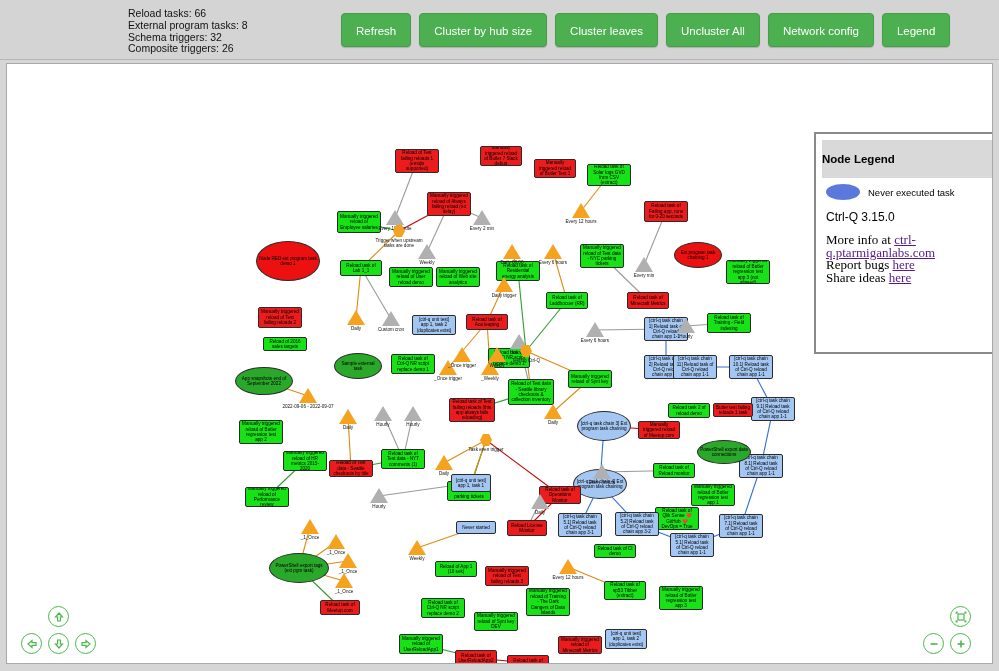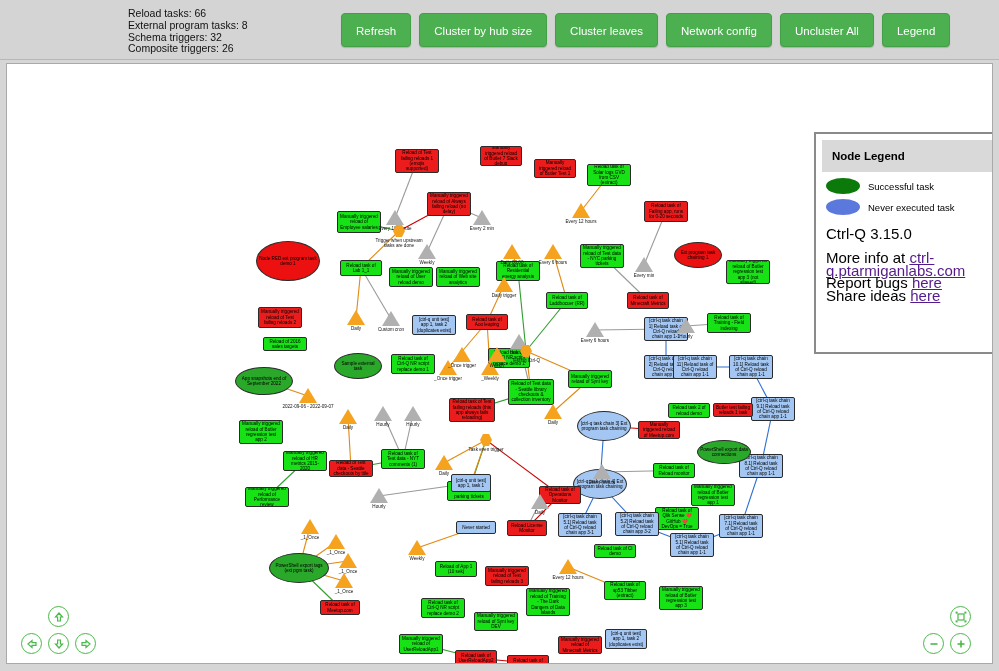--- a/index.html
+++ b/index.html
@@ -66,33 +66,33 @@
   .hex{position:absolute;width:12px;height:12px;background:#f5a21e;
        clip-path:polygon(25% 0,75% 0,100% 50%,75% 100%,25% 100%,0 50%);cursor:pointer;}
   .tlabel{position:absolute;font-size:4.6px;color:#111;text-align:center;white-space:pre-line;line-height:5.4px;}
   
   #legend{
     position:absolute;left:807px;top:68px;width:186px;height:222px;
     background:#fff;border:2px solid #8a8a8a;box-sizing:border-box;
     font-size:9px;color:#000;
   }
   #legend-head{
-    margin:6px;height:32px;background:#d9d9d9;
-    display:flex;align-items:center;padding-left:10px;
+    margin:6px;height:38px;background:#d9d9d9;
+    display:flex;align-items:center;
     font-size:11.5px;font-weight:bold;
   }
   .lrow{display:flex;align-items:center;margin:5px 0 5px 10px;}
   .lell{width:34px;height:16px;border-radius:50%;margin-right:8px;flex:none;}
   .lg{background:#0b7a0b;}
   .lr{background:#f20000;}
   .lb{background:#5b78dd;}
   .ld{background:#dcdcdc;}
   .lrow span{font-size:9.5px;}
-  #legend-version{margin:10px 0 8px 10px;font-size:15px;}
-  #legend-links{margin:10px 0 10px 10px;font-size:15px;line-height:12.5px;}
+  #legend-version{margin:10px 0 8px 10px;font-size:12px;}
+  #legend-links{margin:10px 0 10px 10px;font-size:13px;line-height:12.5px;font-family:Liberation Serif, serif;}
   #legend-links a{color:#551a8b;text-decoration:underline;}
   
   .ctlbtn{
     position:absolute;width:21px;height:21px;border-radius:50%;
     border:1.6px solid #4ab84a;box-sizing:border-box;background:#fff;
     cursor:pointer;display:flex;align-items:center;justify-content:center;
   }
   .ctlbtn svg{display:block;}
 </style>
 </head>
@@ -105,22 +105,22 @@
     <div>Reload tasks: 66</div>
     <div>External program tasks: 8</div>
     <div>Schema triggers: 32</div>
     <div>Composite triggers: 26</div>
   </div>
 
   <div id="toolbar">
     <button class="tbtn">Refresh</button>
     <button class="tbtn">Cluster by hub size</button>
     <button class="tbtn">Cluster leaves</button>
+    <button class="tbtn">Uncluster All</button>
     <button class="tbtn">Network config</button>
-    <button class="tbtn">Uncluster All</button>
     <button class="tbtn">Legend</button>
   </div>
 </div>
 
 <div id="canvas">
 
   <svg id="graph">
     <defs>
       <marker id="ag" markerWidth="5" markerHeight="5" refX="4.2" refY="2" orient="auto">
         <path d="M0,0 L4.4,2 L0,4 z" fill="#2f9e2f"></path>
@@ -347,24 +347,20 @@
       <div class="hex" style="left: 513px; top: 281px;"></div>
       <div class="tlabel" style="left: 491px; top: 294px; width: 56px;">Testing Ctrl-Q</div>
       <div class="hex" style="left: 473px; top: 370px;"></div>
       <div class="tlabel" style="left: 451px; top: 383px; width: 56px;">Task even trigger</div>
     </div>
 
   <div id="legend">
     <div id="legend-head">Node Legend</div>
 
     <div class="lrow">
-      <div class="lell lg"></div>
-      <span>Successful task</span>
-    </div>
-    <div class="lrow">
       <div class="lell lb"></div>
       <span>Never executed task</span>
     </div>
 
     <div id="legend-version">Ctrl-Q 3.15.0</div>
 
     <div id="legend-links">
       <div><span>More info at </span><a href="#">ctrl-q.ptarmiganlabs.com</a></div>
       <div><span>Report bugs </span><a href="#">here</a></div>
       <div><span>Share ideas </span><a href="#">here</a></div>

